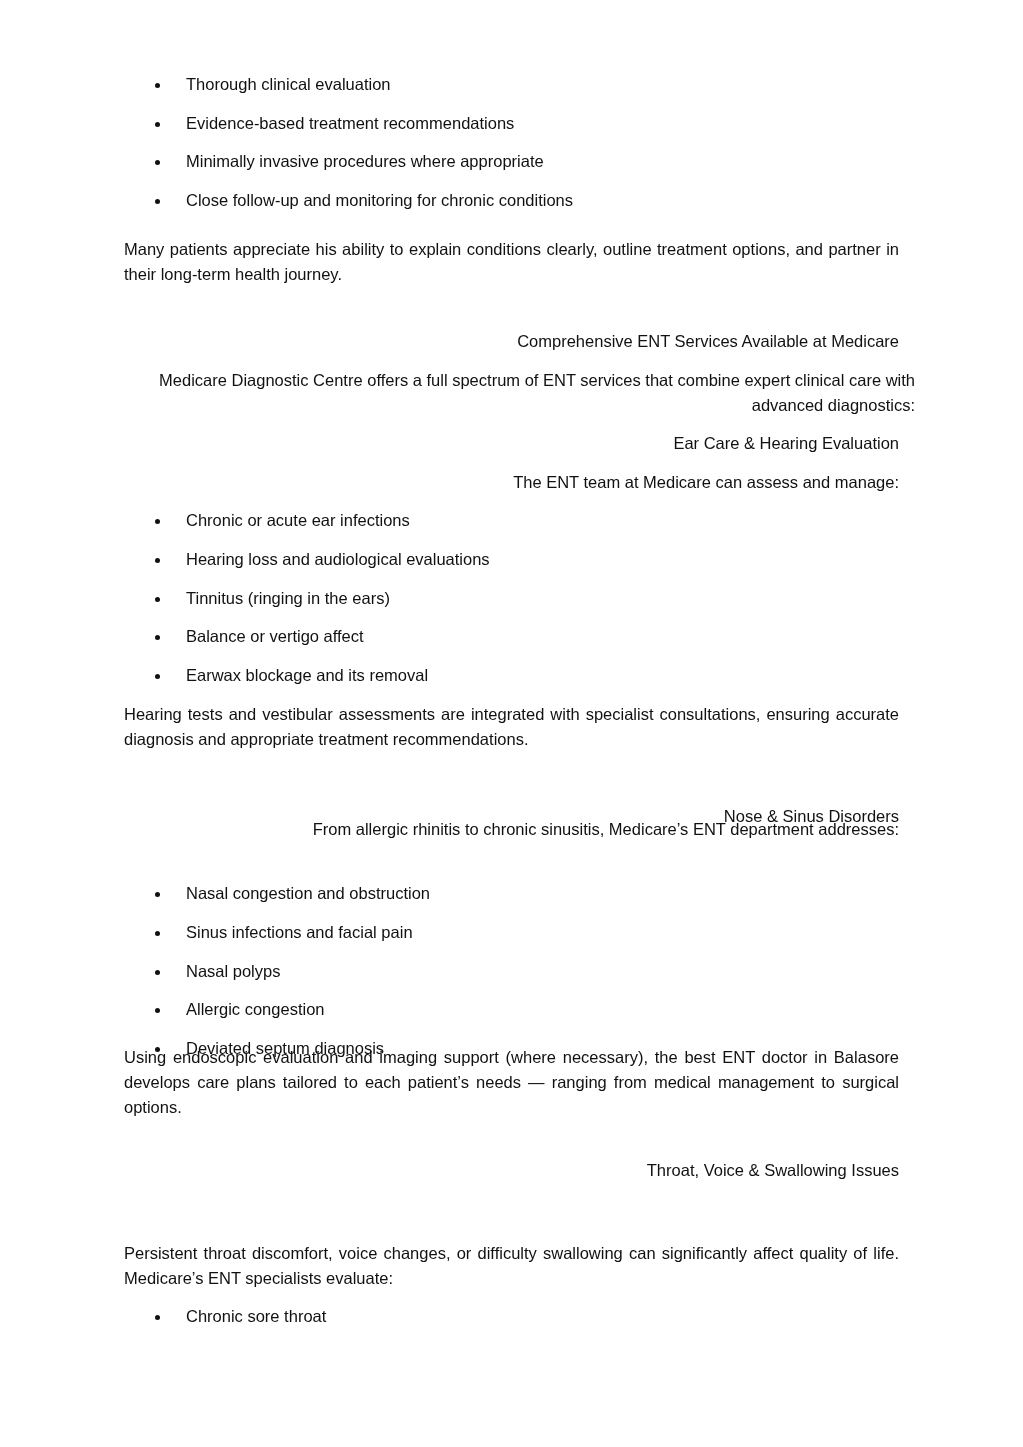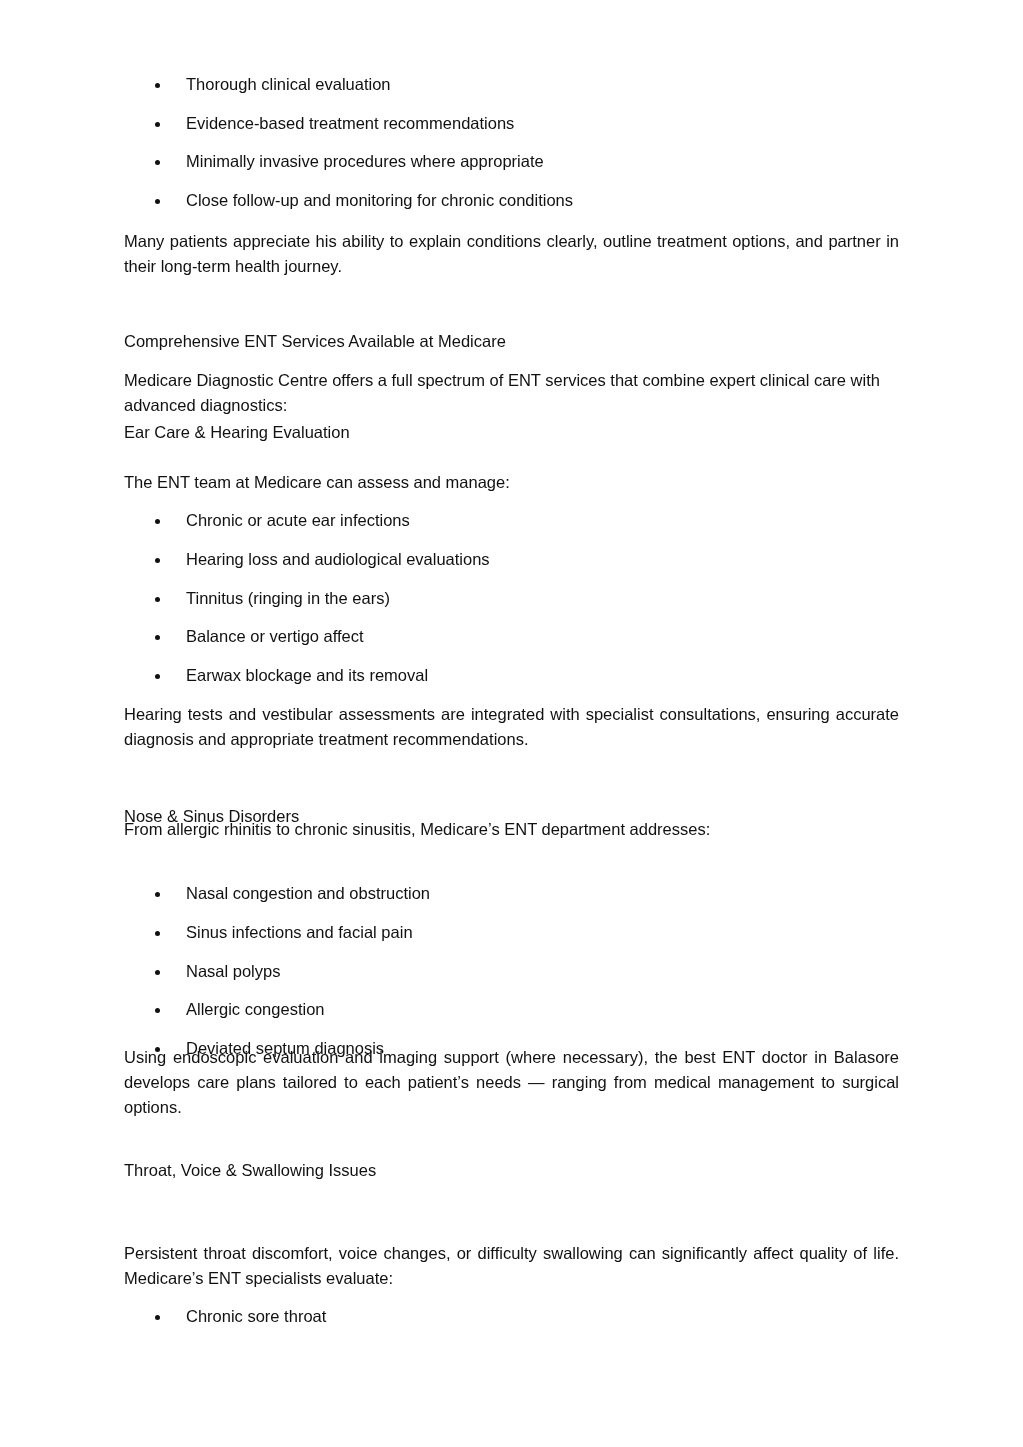--- a/index.html
+++ b/index.html
@@ -1,24 +1,24 @@
 <!DOCTYPE html>
 <html><head>
 <meta charset="utf-8">
 <style>
   html, body { margin: 0; padding: 0; background: #ffffff; }
   body { width: 1023px; height: 1447px; position: relative; overflow: hidden;
          font-family: "Liberation Sans", "DejaVu Sans", sans-serif; color: #111; }
   .page { position: absolute; left: 124px; top: 0; width: 775px; font-size: 16.5px; line-height: 25px; }
-  .blk { position: absolute; left: 0; width: 775px; }
+  .blk { position: absolute; left: 0; width: 775px; text-align: right; }
   .li { position: absolute; left: 0; width: 775px; }
   .li .dot { position: absolute; left: 31px; top: 11px; width: 5px; height: 5px; border-radius: 50%; background: #111; }
   .li .txt { position: absolute; left: 62px; white-space: nowrap; }
   .p { text-align: justify; }
-  .p.last-left { text-align: left; }
+  .p.last-left { text-align: right; margin-left: 16px; }
 </style>
 </head>
 <body>
 
 <div class="page">
 
   <div class="li" style="top:72px">
       <span class="dot"></span>
       <span class="txt">Thorough clinical evaluation</span>
     </div>
@@ -28,26 +28,26 @@
     </div>
   <div class="li" style="top:149px">
       <span class="dot"></span>
       <span class="txt">Minimally invasive procedures where appropriate</span>
     </div>
   <div class="li" style="top:188px">
       <span class="dot"></span>
       <span class="txt">Close follow-up and monitoring for chronic conditions</span>
     </div>
 
-  <div class="blk p" style="top:229px">Many patients appreciate his ability to explain conditions clearly, outline treatment options, and partner in their long-term health journey.</div>
+  <div class="blk p" style="top:237px">Many patients appreciate his ability to explain conditions clearly, outline treatment options, and partner in their long-term health journey.</div>
 
   <div class="blk" style="top:329px">Comprehensive ENT Services Available at Medicare</div>
   <div class="blk p last-left" style="top:368px">Medicare Diagnostic Centre offers a full spectrum of ENT services that combine expert clinical care with advanced diagnostics:</div>
 
-  <div class="blk" style="top:420px">Ear Care &amp; Hearing Evaluation</div>
+  <div class="blk" style="top:431px">Ear Care &amp; Hearing Evaluation</div>
   <div class="blk" style="top:470px">The ENT team at Medicare can assess and manage:</div>
 
   <div class="li" style="top:508px">
       <span class="dot"></span>
       <span class="txt">Chronic or acute ear infections</span>
     </div>
   <div class="li" style="top:547px">
       <span class="dot"></span>
       <span class="txt">Hearing loss and audiological evaluations</span>
     </div>

